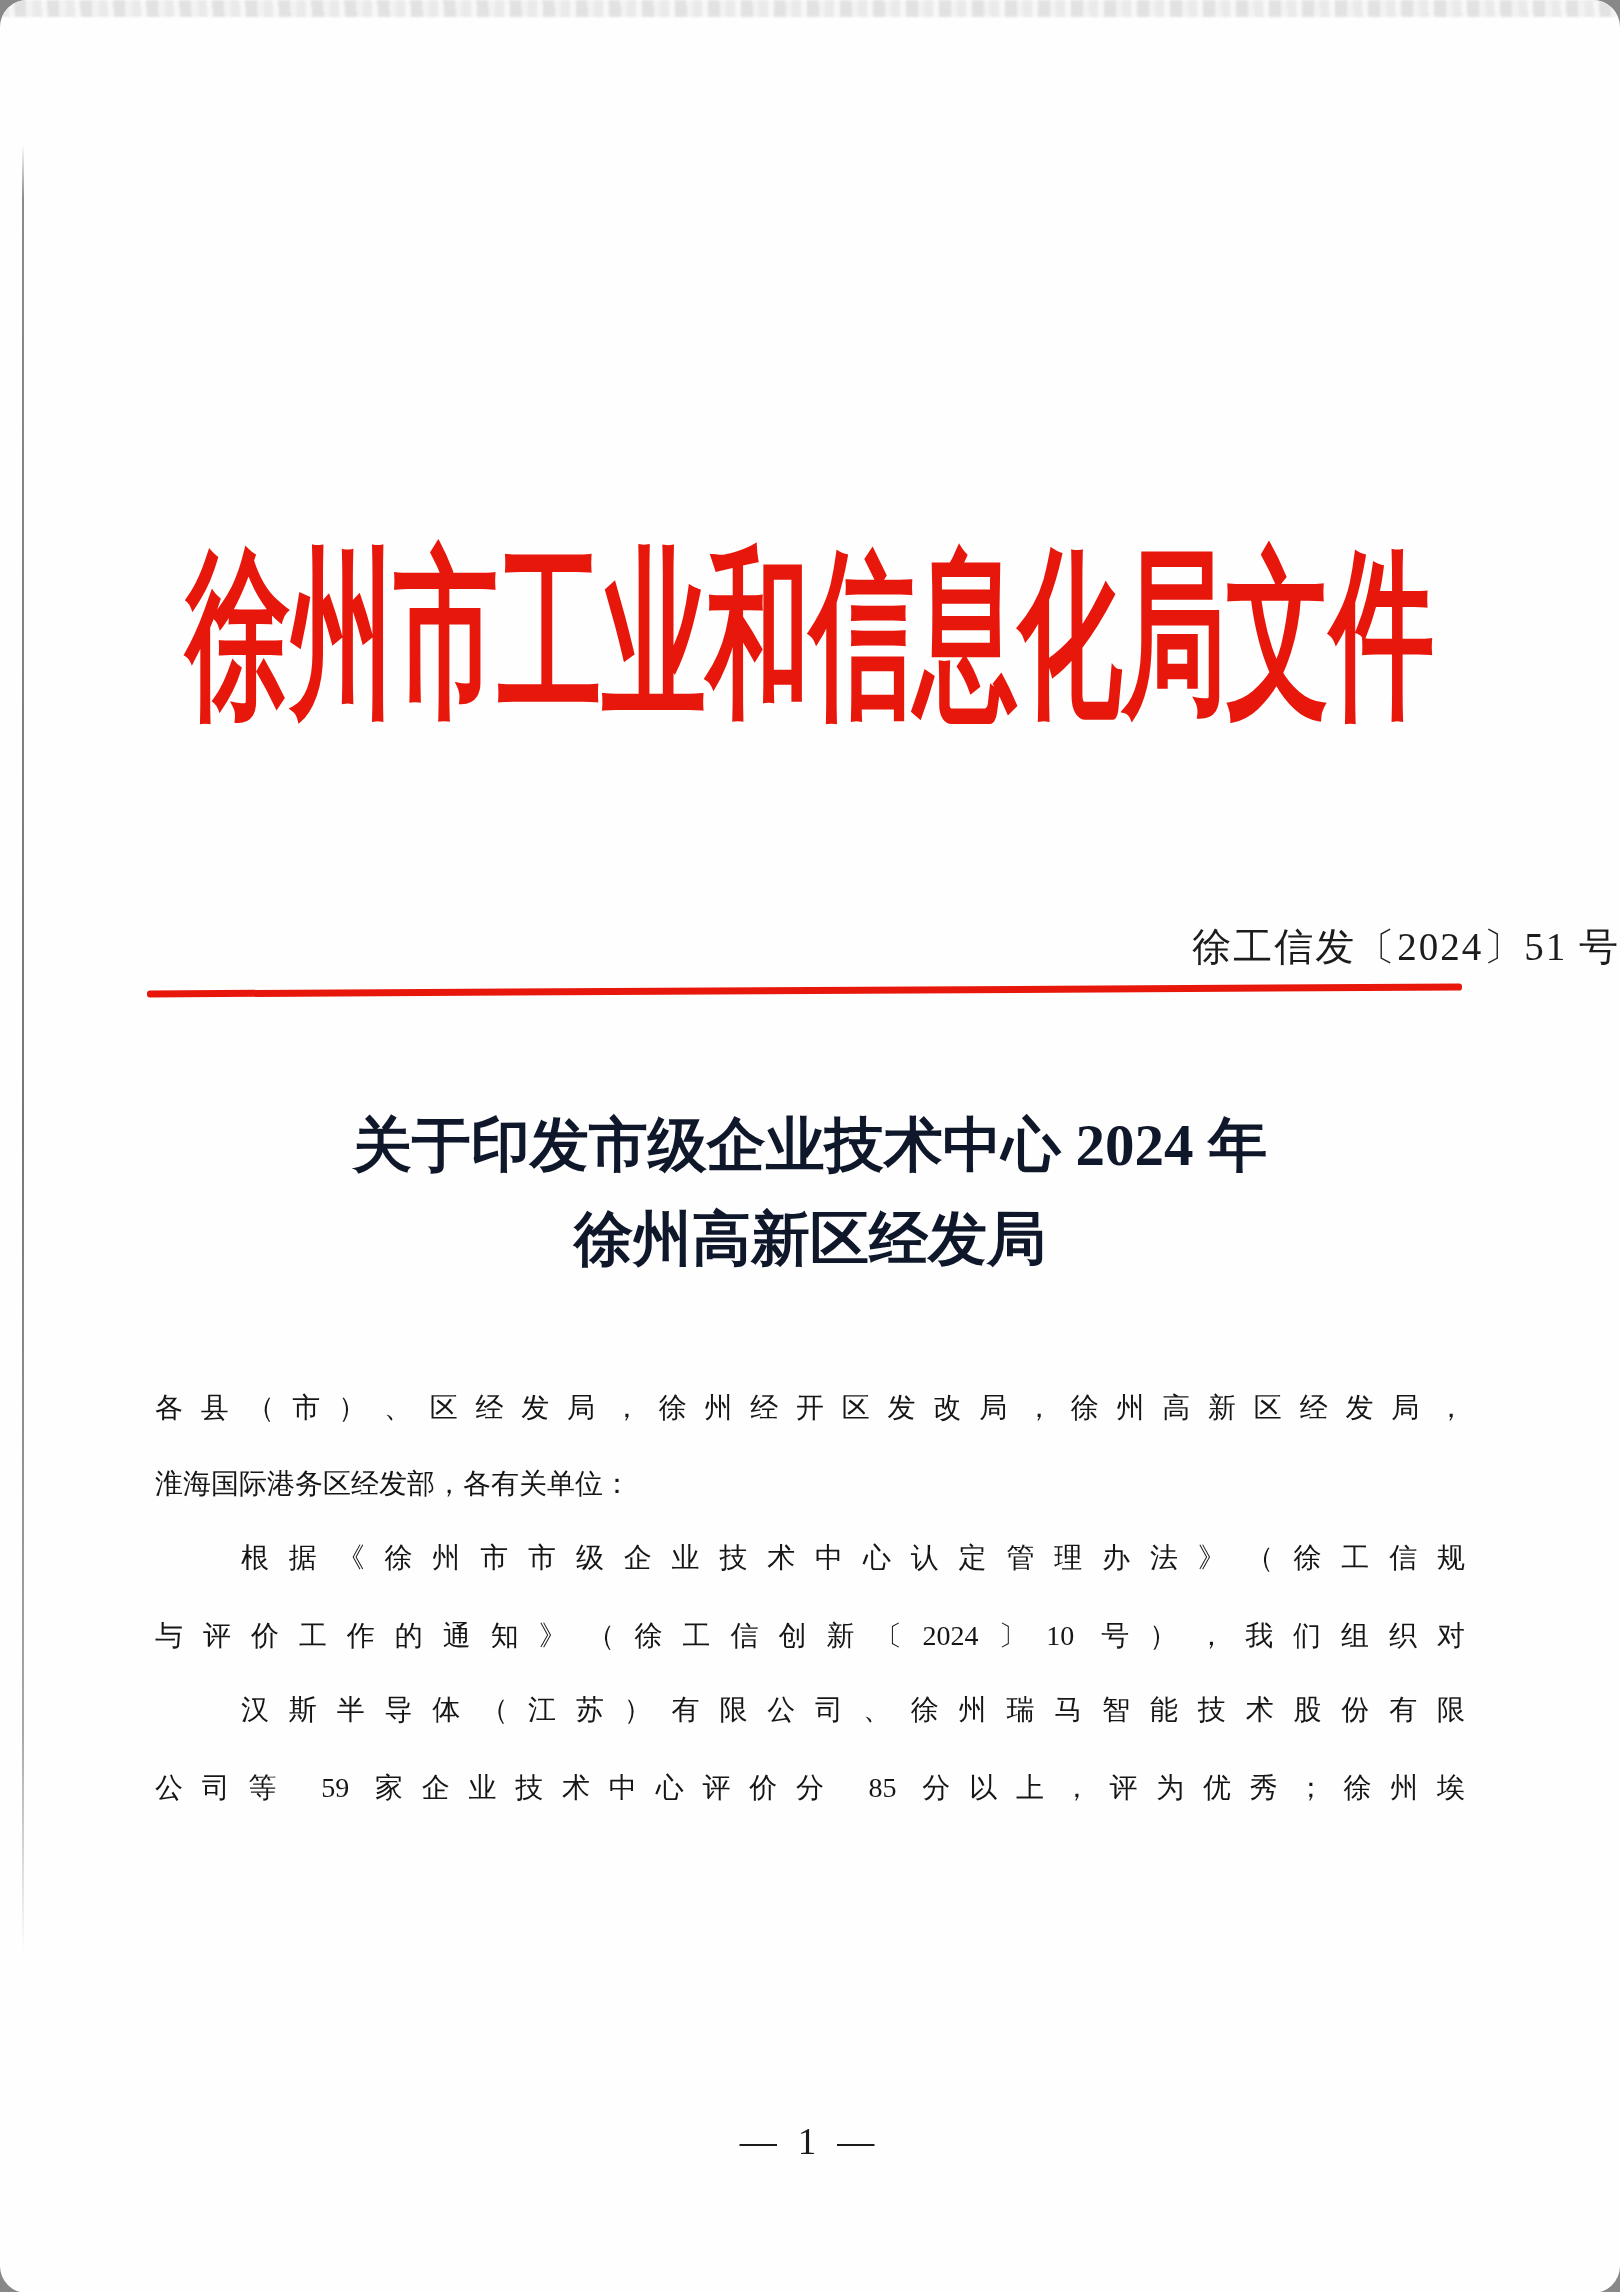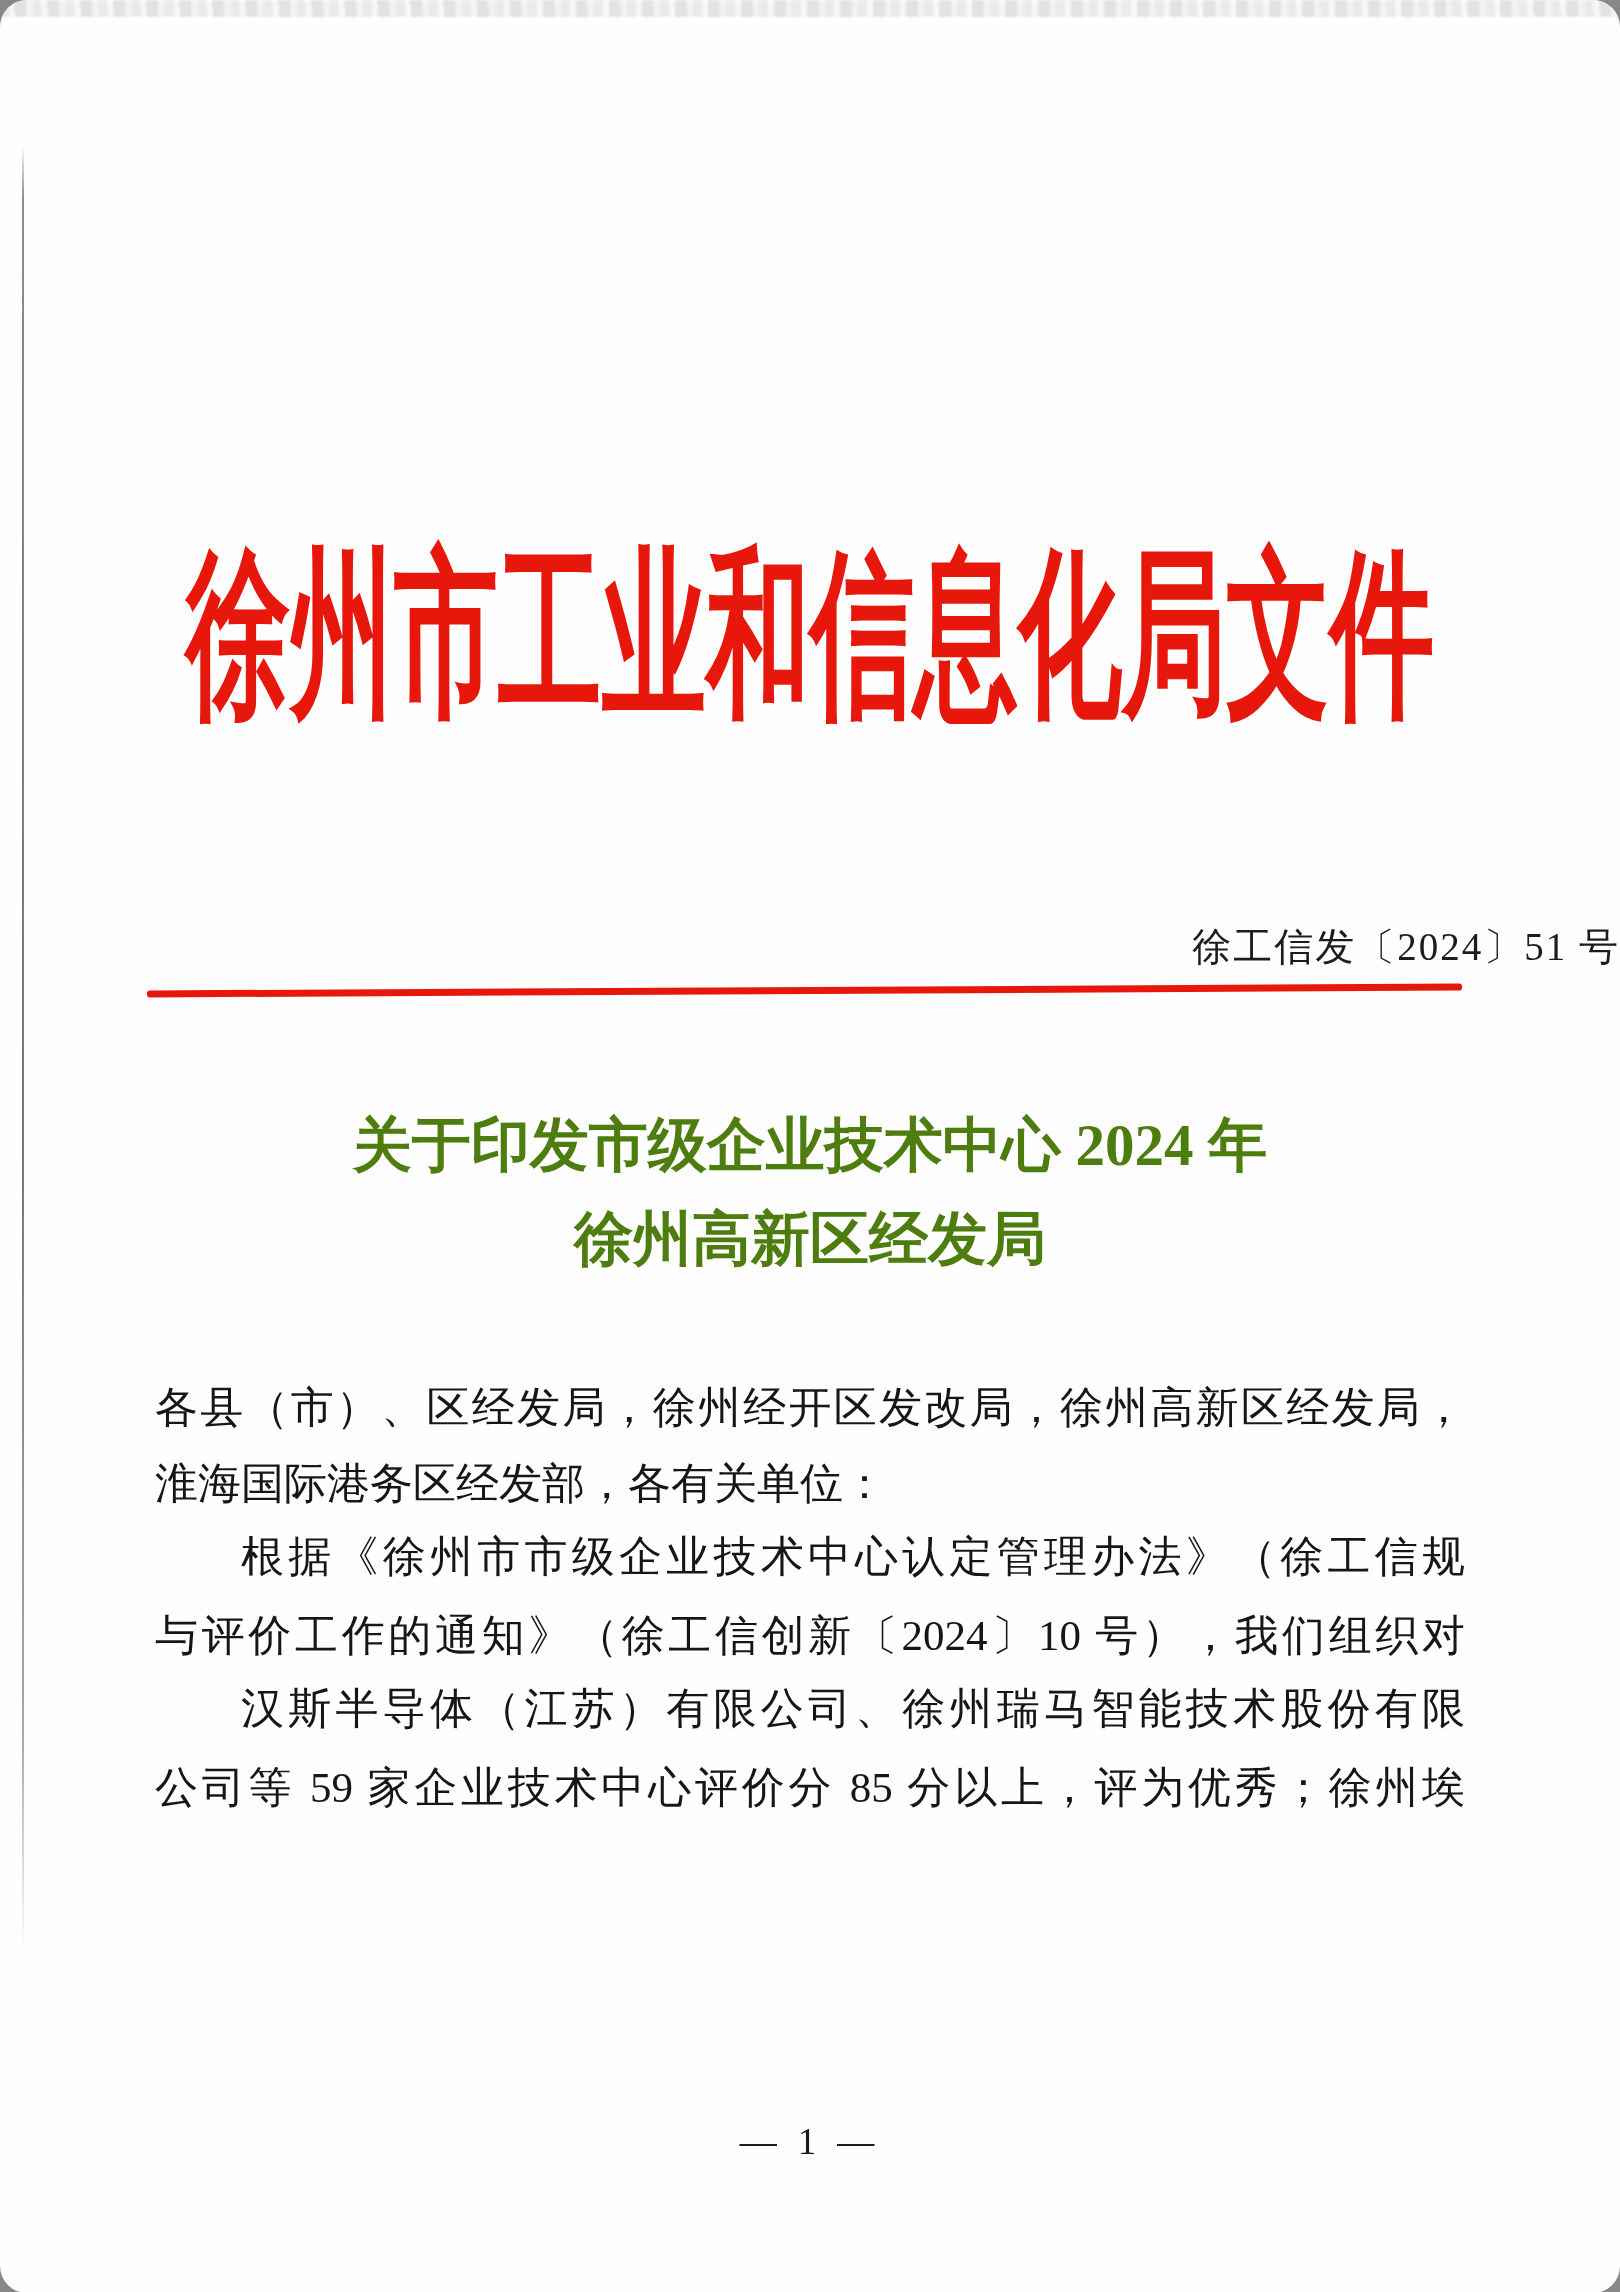--- a/index.html
+++ b/index.html
@@ -63,26 +63,26 @@
     background:var(--red);
     border-radius:2.9px;
     transform:rotate(-0.3deg);
   }
   
   .doc-title{
     position:absolute;top:1098px;left:0;width:100%;
     text-align:center;
     font-weight:700;
     font-size:59px;line-height:94px;
-    color:#4d7c0f;
+    color:#0f172a;
   }
   
   .body-text{
     position:absolute;top:1370px;left:155px;width:1310px;
-    font-size:43px;
+    font-size:28px;
     color:#161616;
   }
   .body-line{
     height:76px;line-height:76px;
     overflow:hidden;
   }
   .body-line.fill{
     text-align:justify;
     text-align-last:justify;
   }

